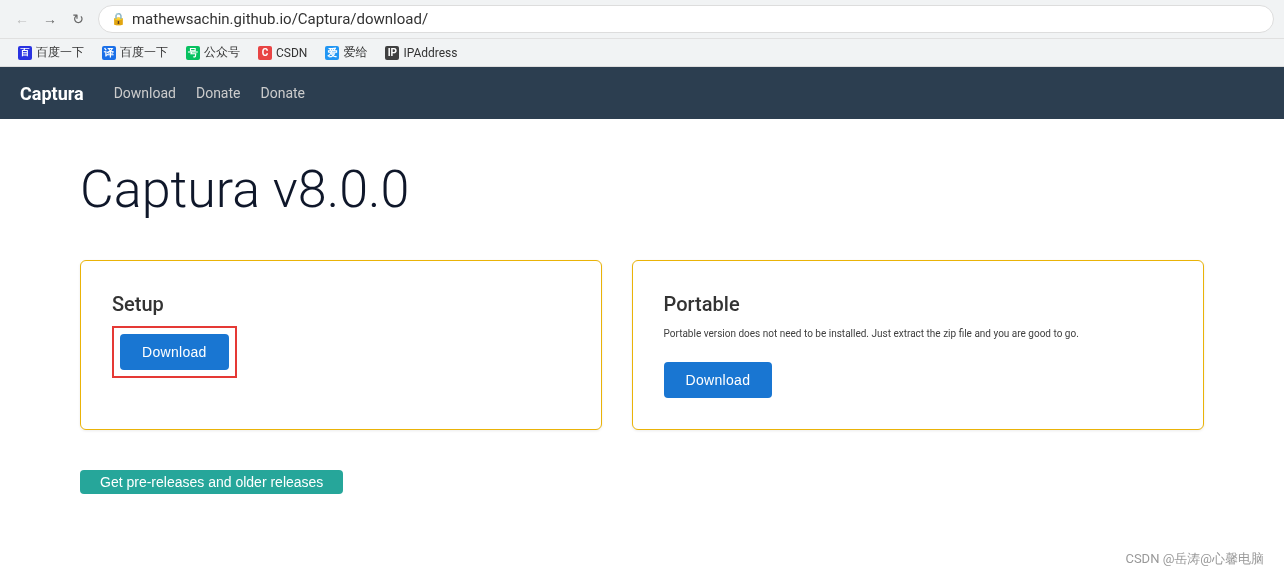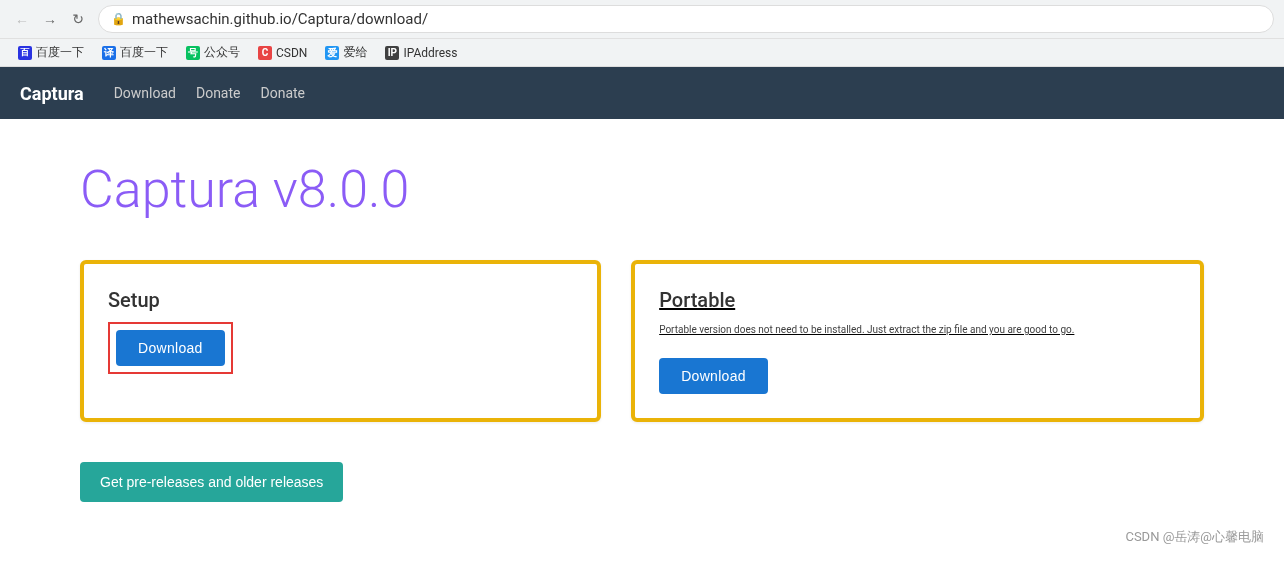--- a/index.html
+++ b/index.html
@@ -129,43 +129,42 @@
     }
 
     
     .main-content {
       padding: 40px 80px;
       max-width: 1284px;
     }
     .page-title {
       font-size: 52px;
       font-weight: 300;
-      color: #8b5cf6;
+      color: #0f172a;
       margin-bottom: 40px;
     }
 
     
     .cards-row {
       display: flex;
       gap: 30px;
       margin-bottom: 40px;
     }
     .card {
       background: #fff;
-      border: 4px solid #eab308;
+      border: 1px solid #eab308;
       border-radius: 6px;
-      padding: 24px;
+      padding: 31px;
       box-shadow: 0 1px 3px rgba(0,0,0,0.08);
     }
     .card-setup {
       flex: 1.8;
     }
     .card-portable {
       flex: 2;
-      text-decoration: underline;
     }
     .card-title {
       font-size: 20px;
       font-weight: 500;
       color: #333;
       margin-bottom: 10px;
     }
     .card-description {
       font-size: 14px;
       color: #1976d2;
@@ -197,30 +196,30 @@
       border: 2px solid #e53935;
       padding: 6px;
     }
 
     
     .btn-prereleases {
       background: #26a69a;
       color: #fff;
       border: none;
       border-radius: 4px;
-      padding: 12px 20px;
+      padding: 4px 20px;
       font-size: 14px;
       cursor: pointer;
       font-weight: 500;
     }
 
     
     .watermark {
       position: fixed;
-      bottom: 28px;
+      bottom: 6px;
       right: 20px;
       font-size: 13px;
       color: #999;
     }
   </style>
 </head>
 <body>
 
 <div class="browser-chrome">
   <div class="browser-toolbar">

